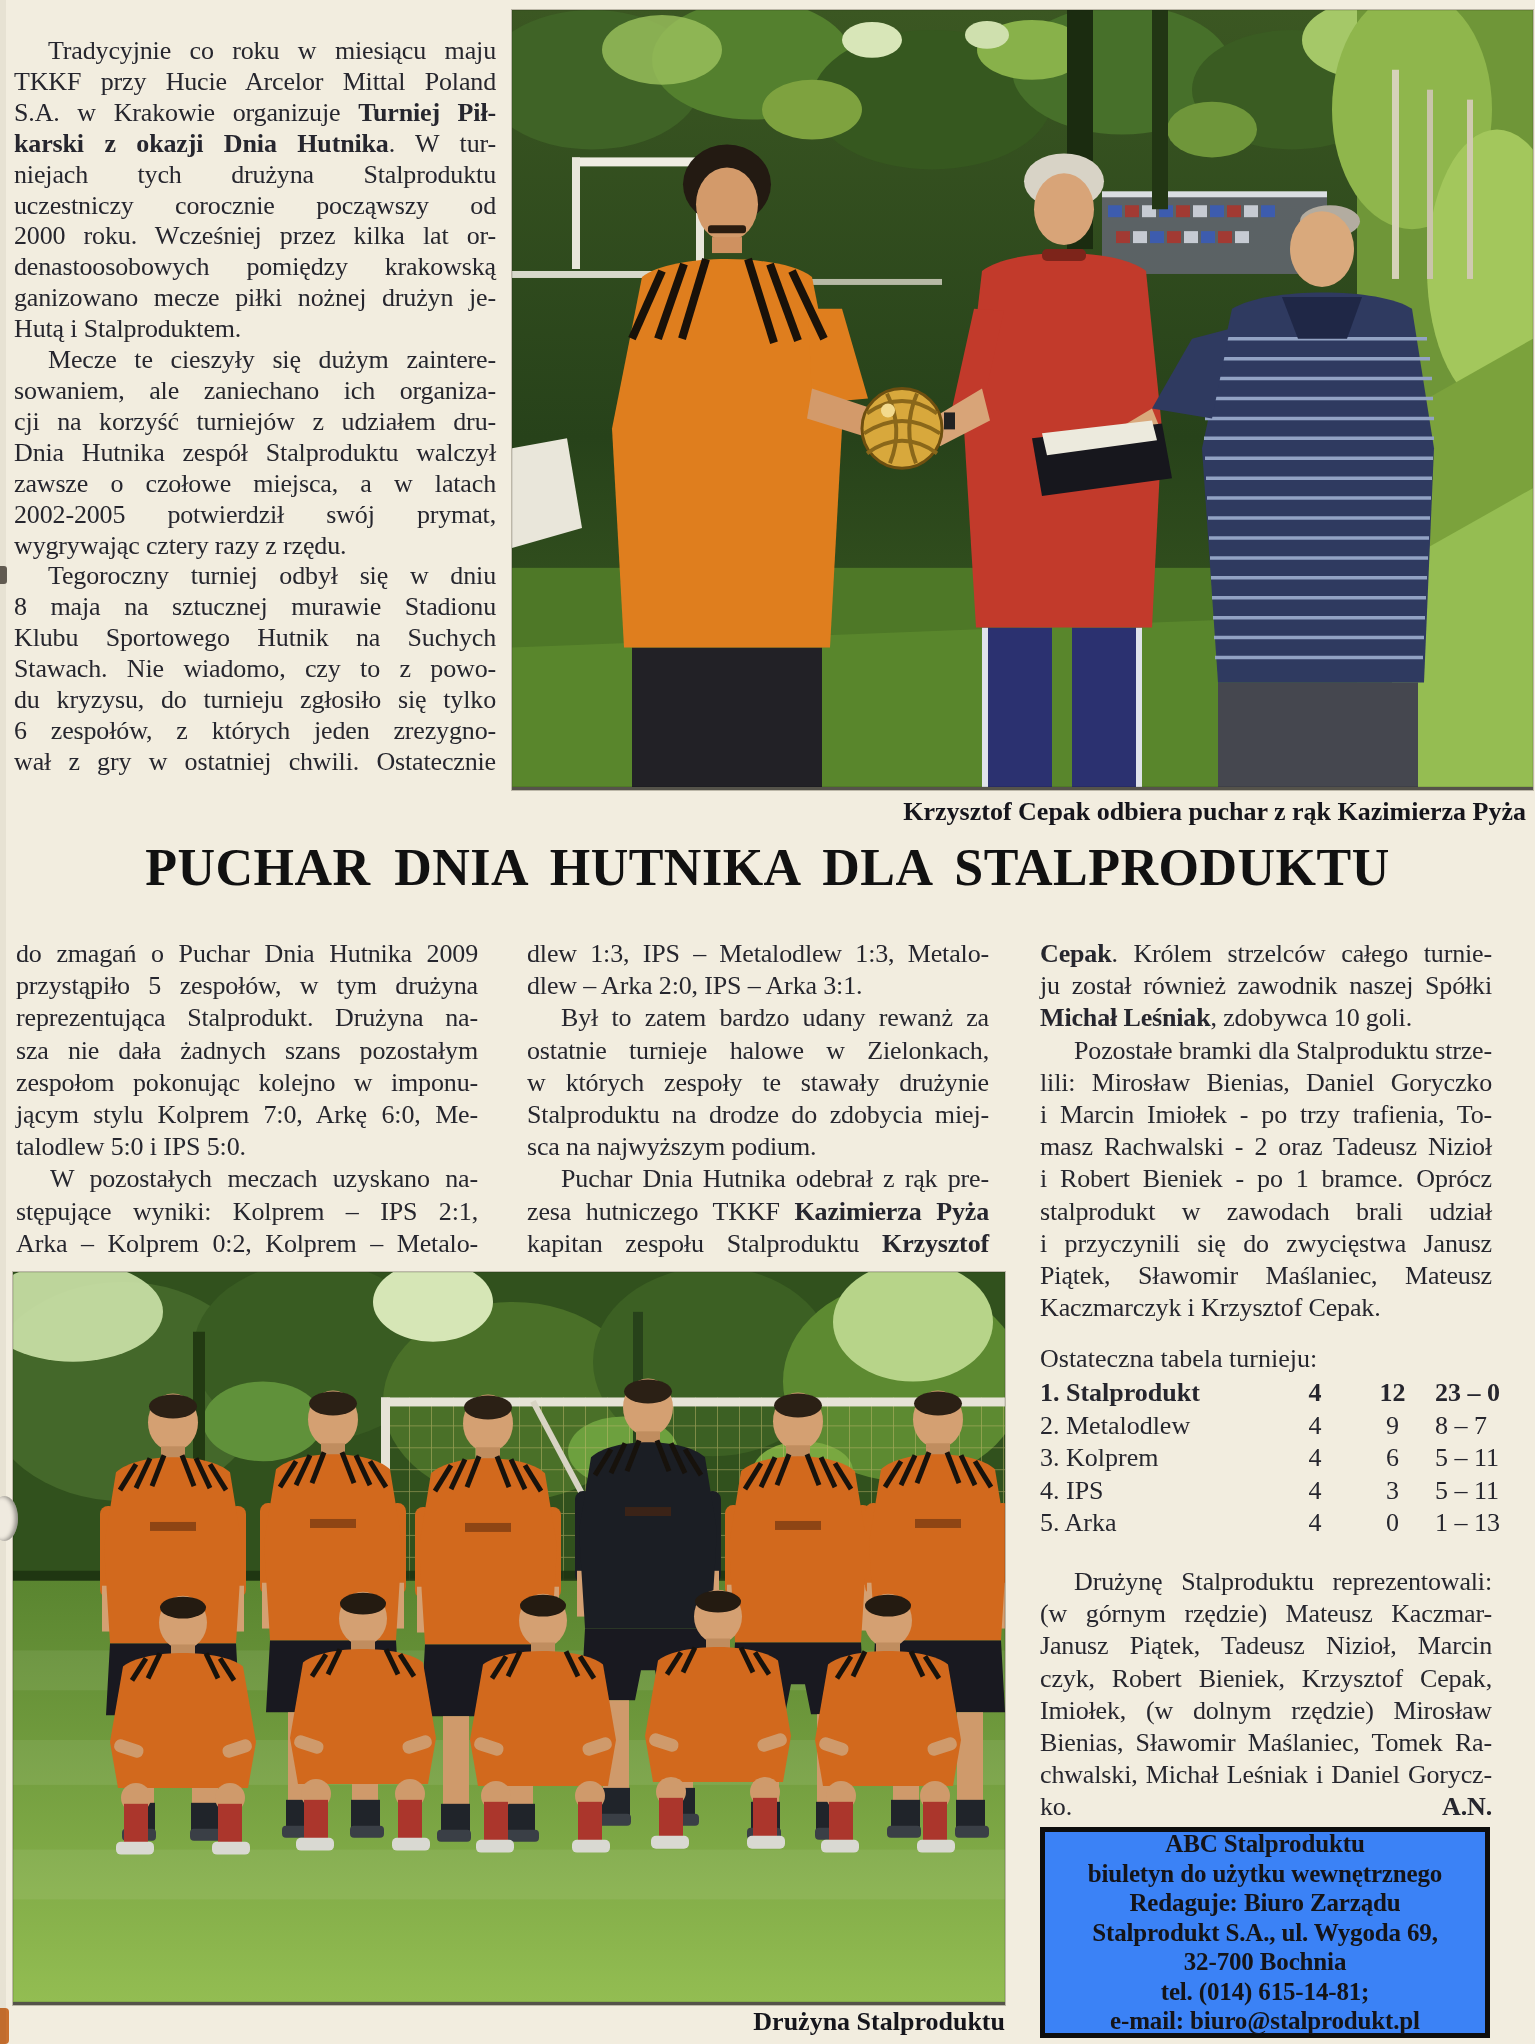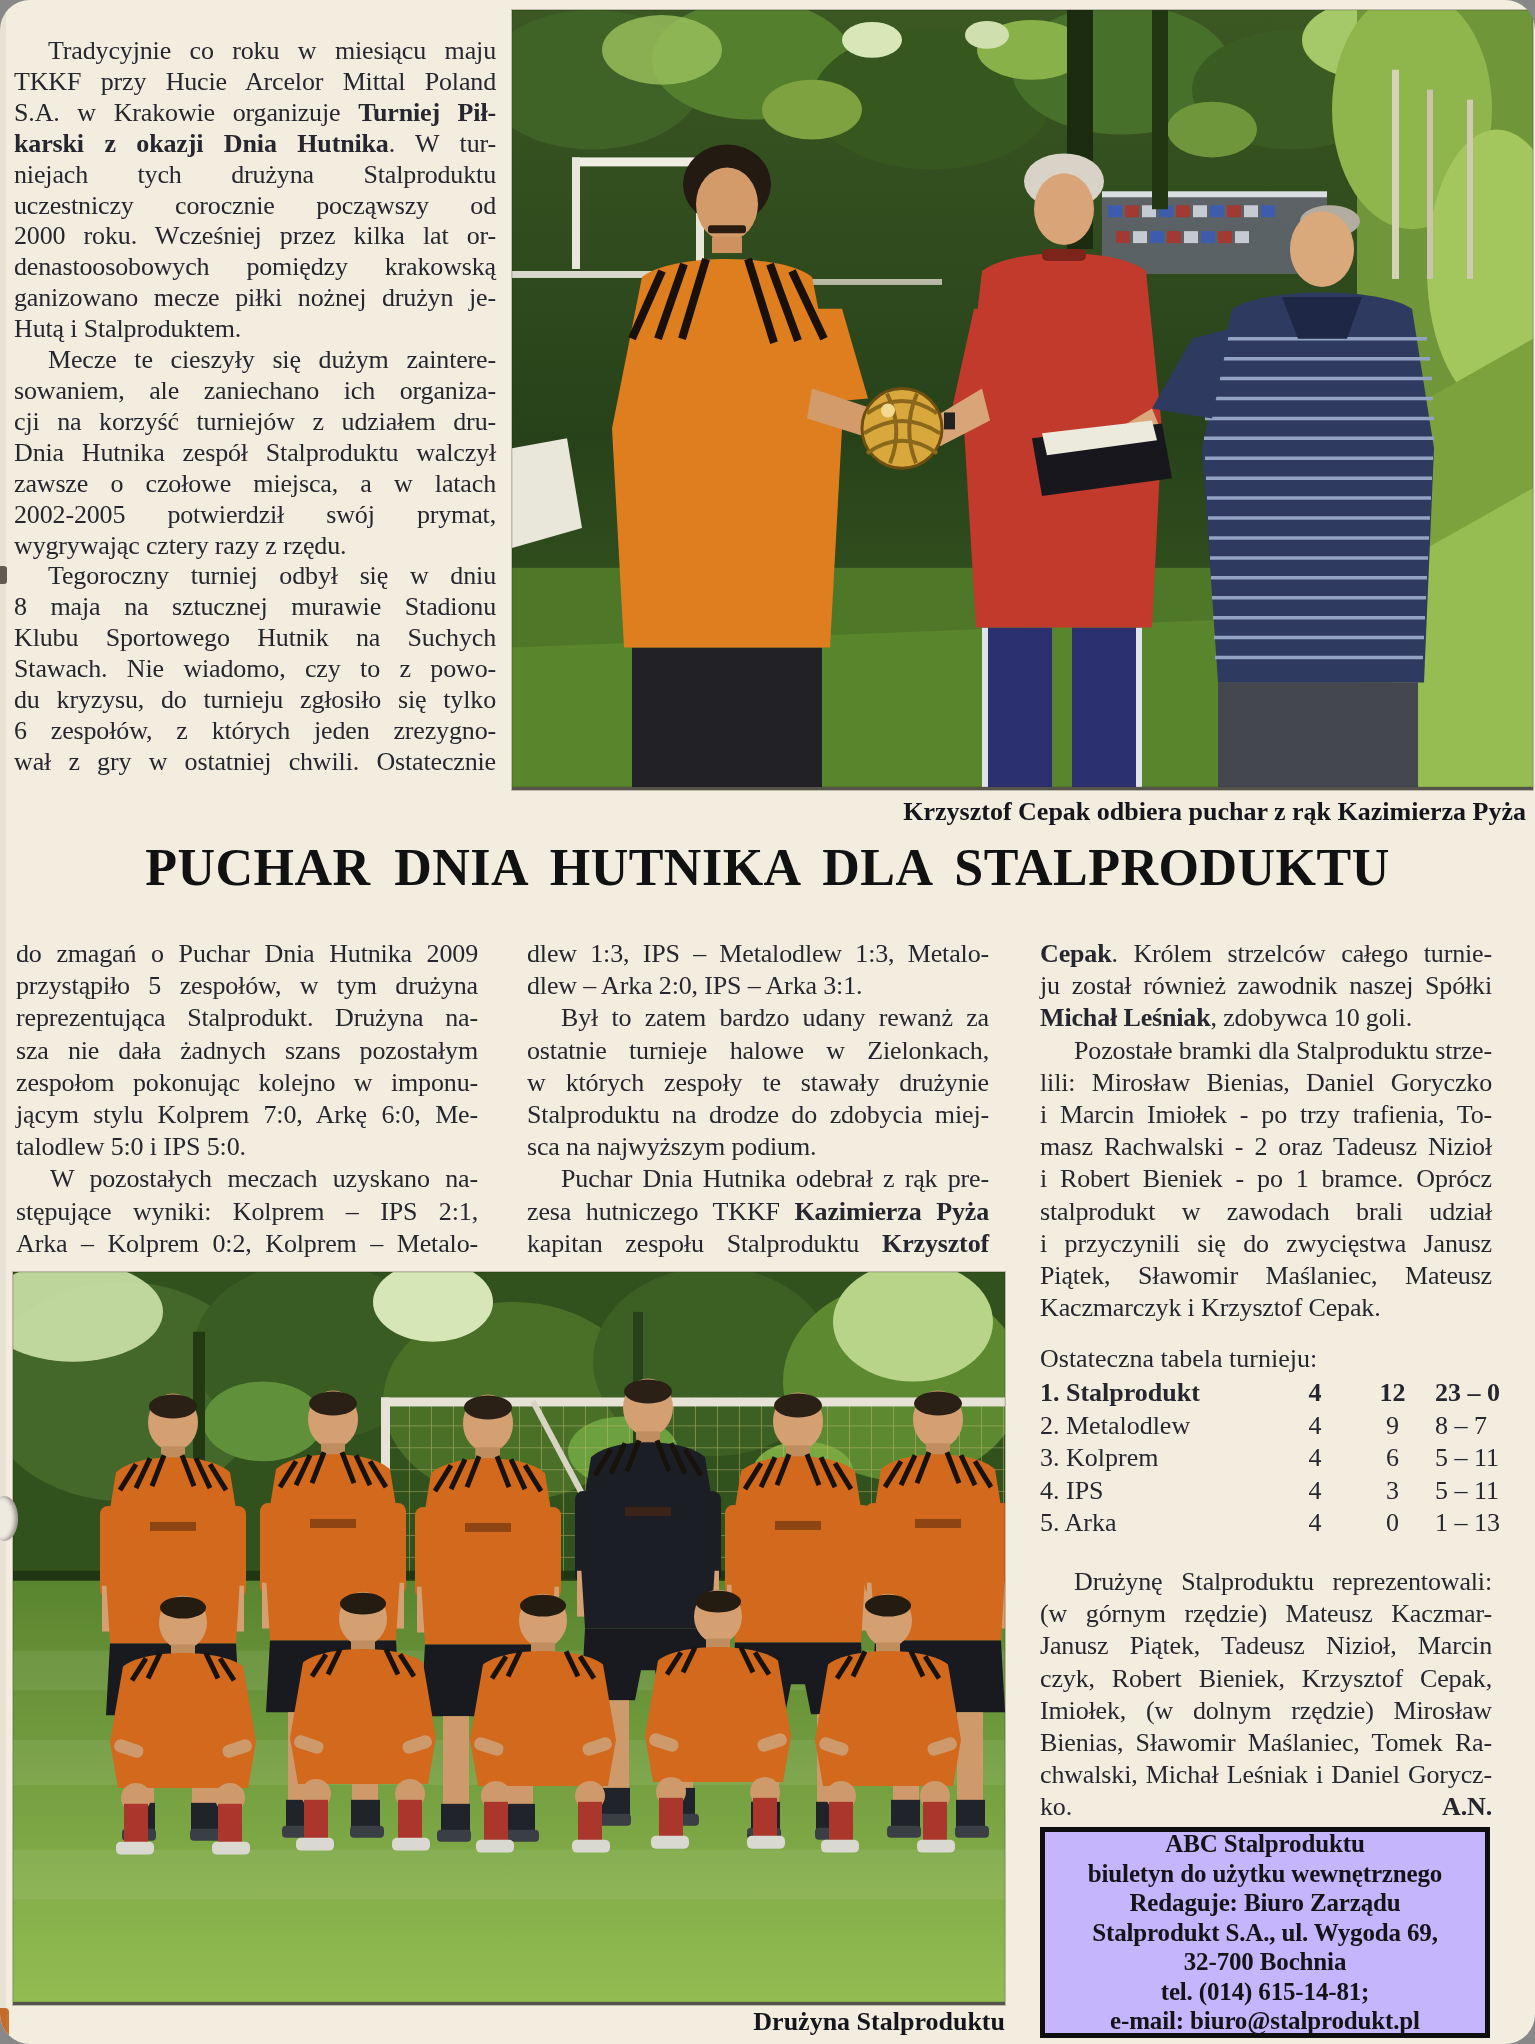--- a/index.html
+++ b/index.html
@@ -1,18 +1,18 @@
 <!DOCTYPE html>
 <html><head>
 <meta charset="utf-8">
 <style>
   html,body{margin:0;padding:0;background:#888;}
   #page{position:relative;width:1535px;height:2044px;margin:0 auto;
         background:#f2eddf;font-family:"Liberation Serif",serif;color:#26262e;
-        overflow:hidden;border-radius:30px;}
+        overflow:hidden;}
   
   .lines{position:absolute;}
   .ln{white-space:nowrap;text-align:justify;text-align-last:justify;letter-spacing:-0.15px;}
   .ln.end{text-align-last:left;}
   .ln.ind{padding-left:34px;}
   .ln.split{display:flex;text-align-last:left;}
   .ln .right{margin-left:auto;}
   .b{font-weight:bold;}
   
   #intro{left:14px;top:36px;width:482px;font-size:26px;line-height:30.9px;}
@@ -33,21 +33,21 @@
   #top-caption{left:536px;top:797px;width:990px;}
   #team-caption{left:13px;top:2007px;width:992px;}
   
   .photo{position:absolute;overflow:hidden;outline:1px solid rgba(90,84,66,.35);
          box-sizing:border-box;border-bottom:3px solid #55534a;}
   #top-photo{left:512px;top:10px;width:1021px;height:780px;}
   #team-photo{left:13px;top:1272px;width:992px;height:733px;}
   .photo svg{display:block;width:100%;height:100%;}
   
   #contact-box{position:absolute;left:1040px;top:1827px;width:450px;height:211px;
-               box-sizing:border-box;border:5px solid #0e0e0e;background:#c4b5fd;
+               box-sizing:border-box;border:5px solid #0e0e0e;background:#3b82f6;
                display:flex;flex-direction:column;justify-content:center;}
   #contact-box .ln{text-align:center;text-align-last:center;font-weight:bold;
                    font-size:25px;line-height:29.5px;white-space:nowrap;color:#141418;}
   
   .hole{position:absolute;left:-9px;top:1496px;width:27px;height:45px;border-radius:50%;
         background:#efeadf;box-shadow:inset -3px 0 4px rgba(0,0,0,.4);z-index:5;}
   .nick{position:absolute;left:0;top:566px;width:7px;height:18px;background:#4a443c;
         border-radius:0 3px 3px 0;opacity:.85;}
   .smudge{position:absolute;left:0;top:2008px;width:9px;height:36px;background:#c9702e;
         border-radius:0 4px 4px 0;}

